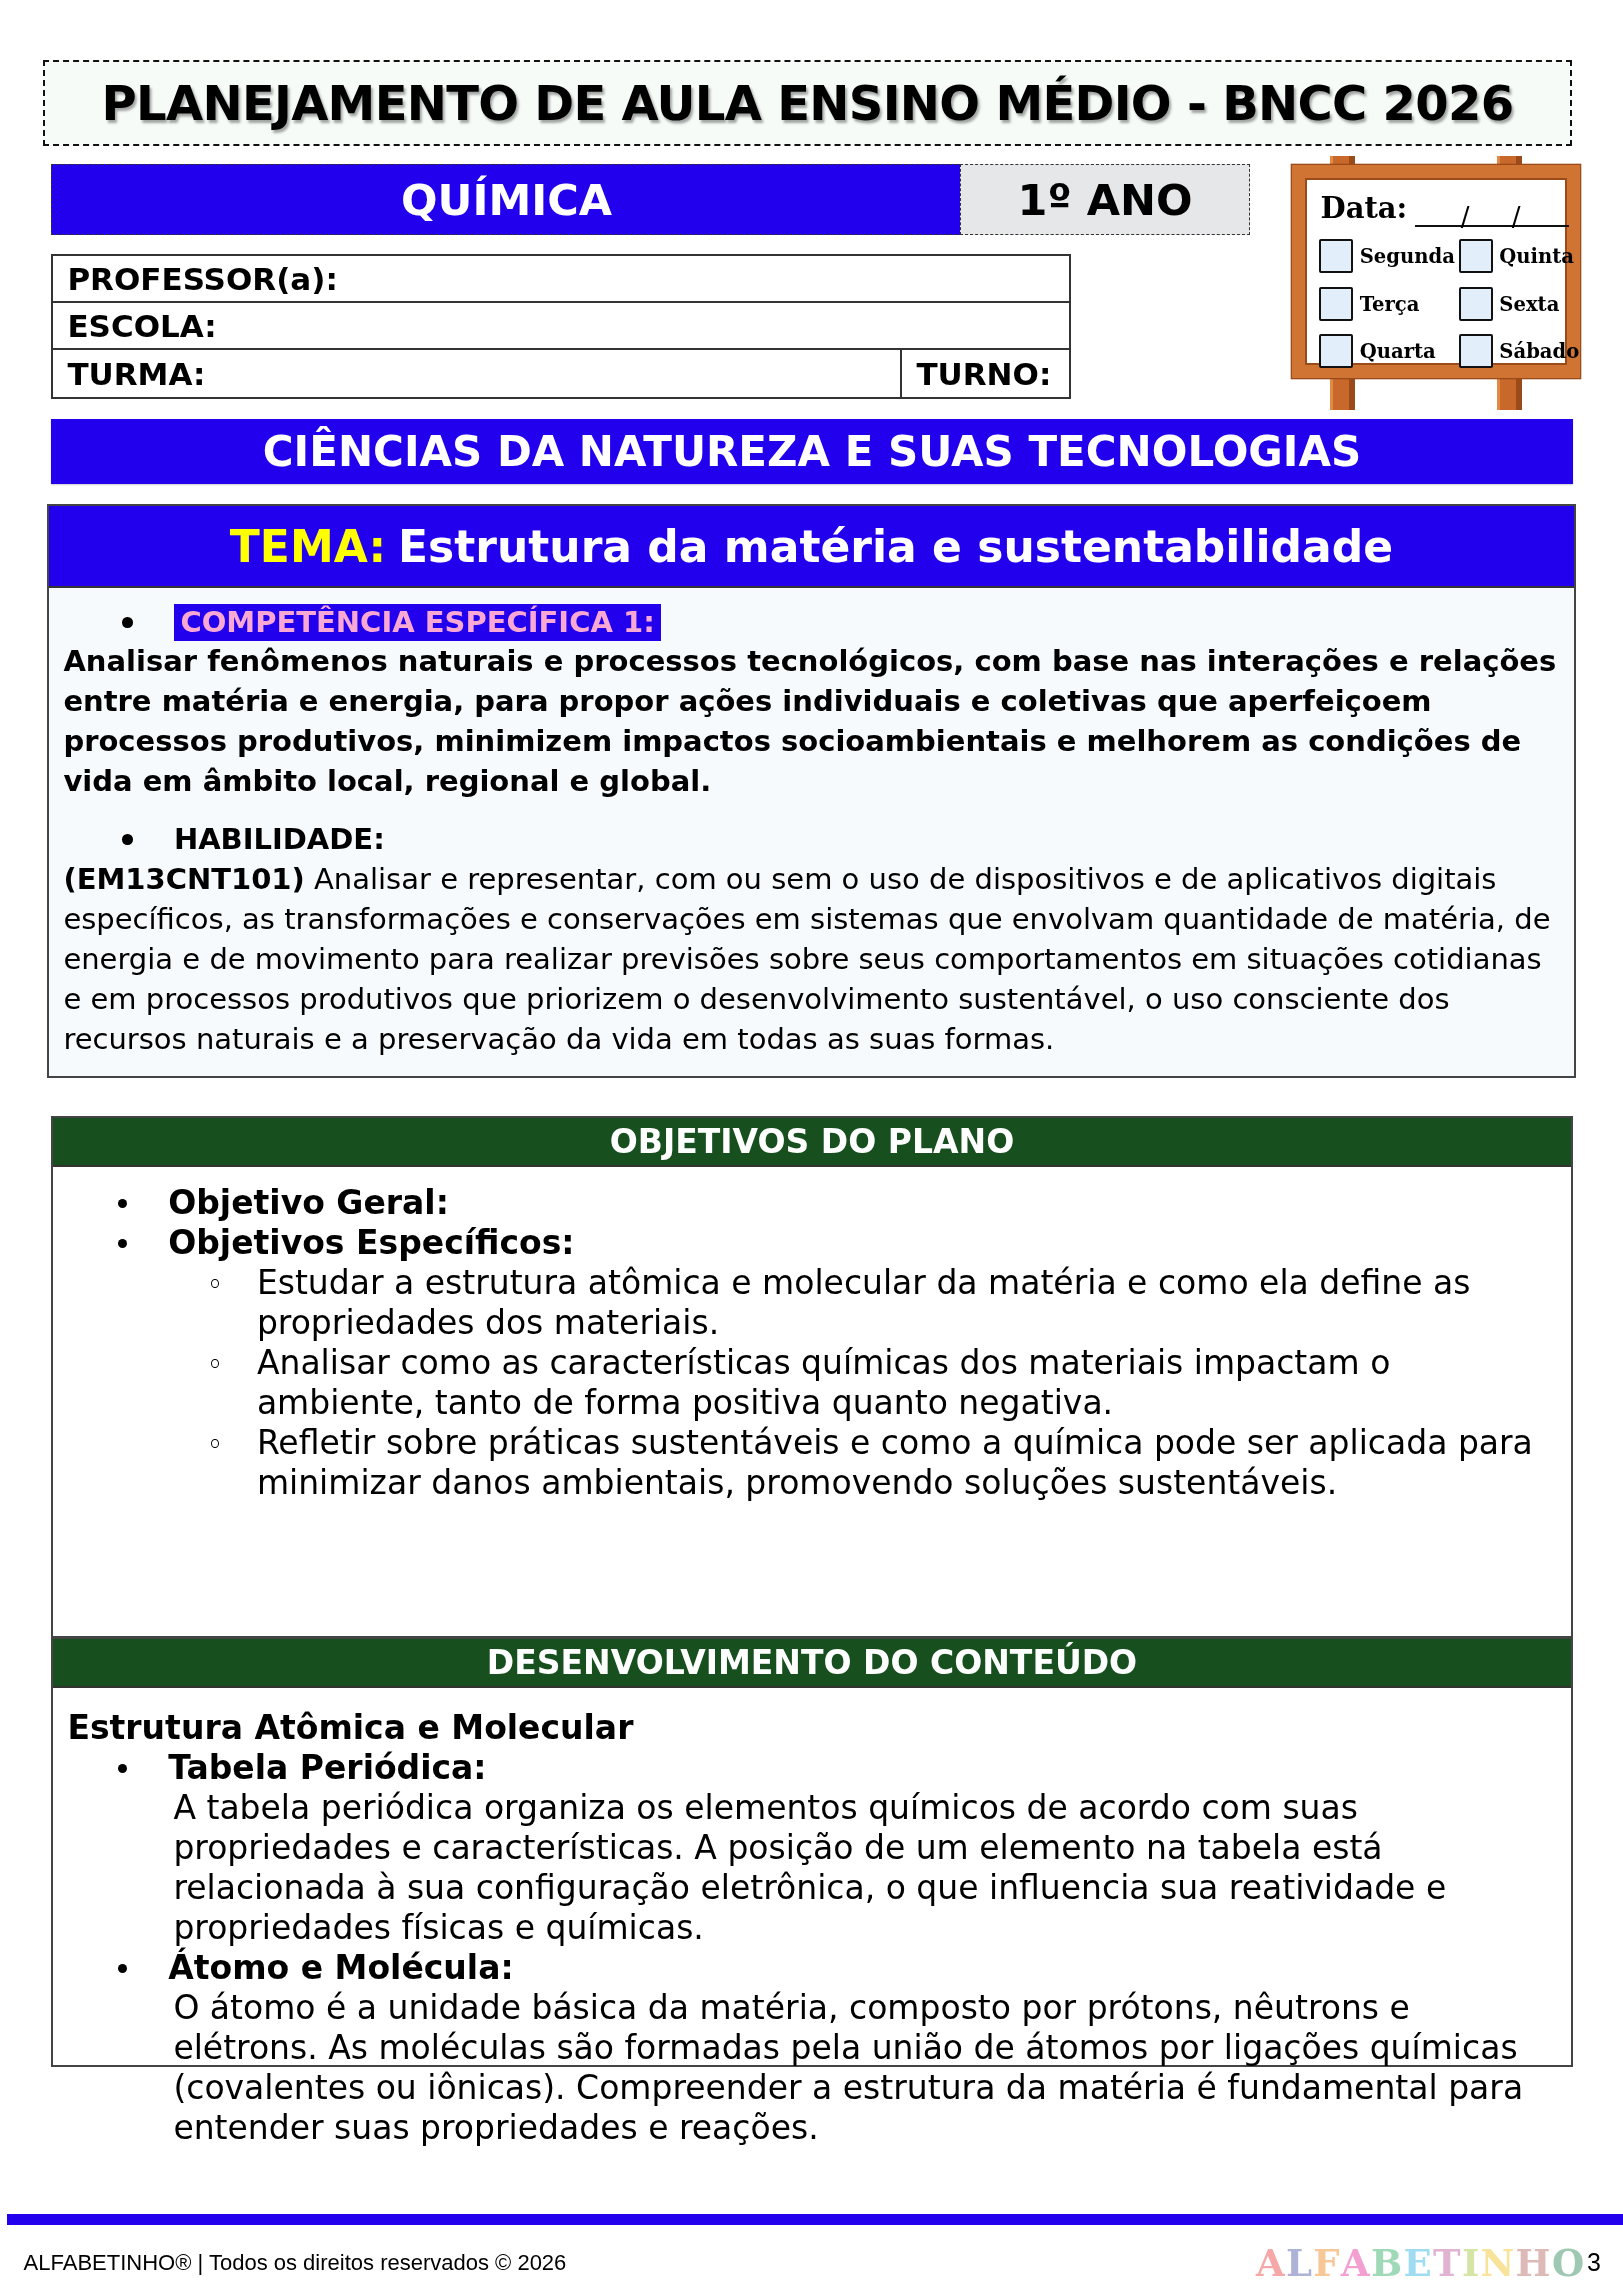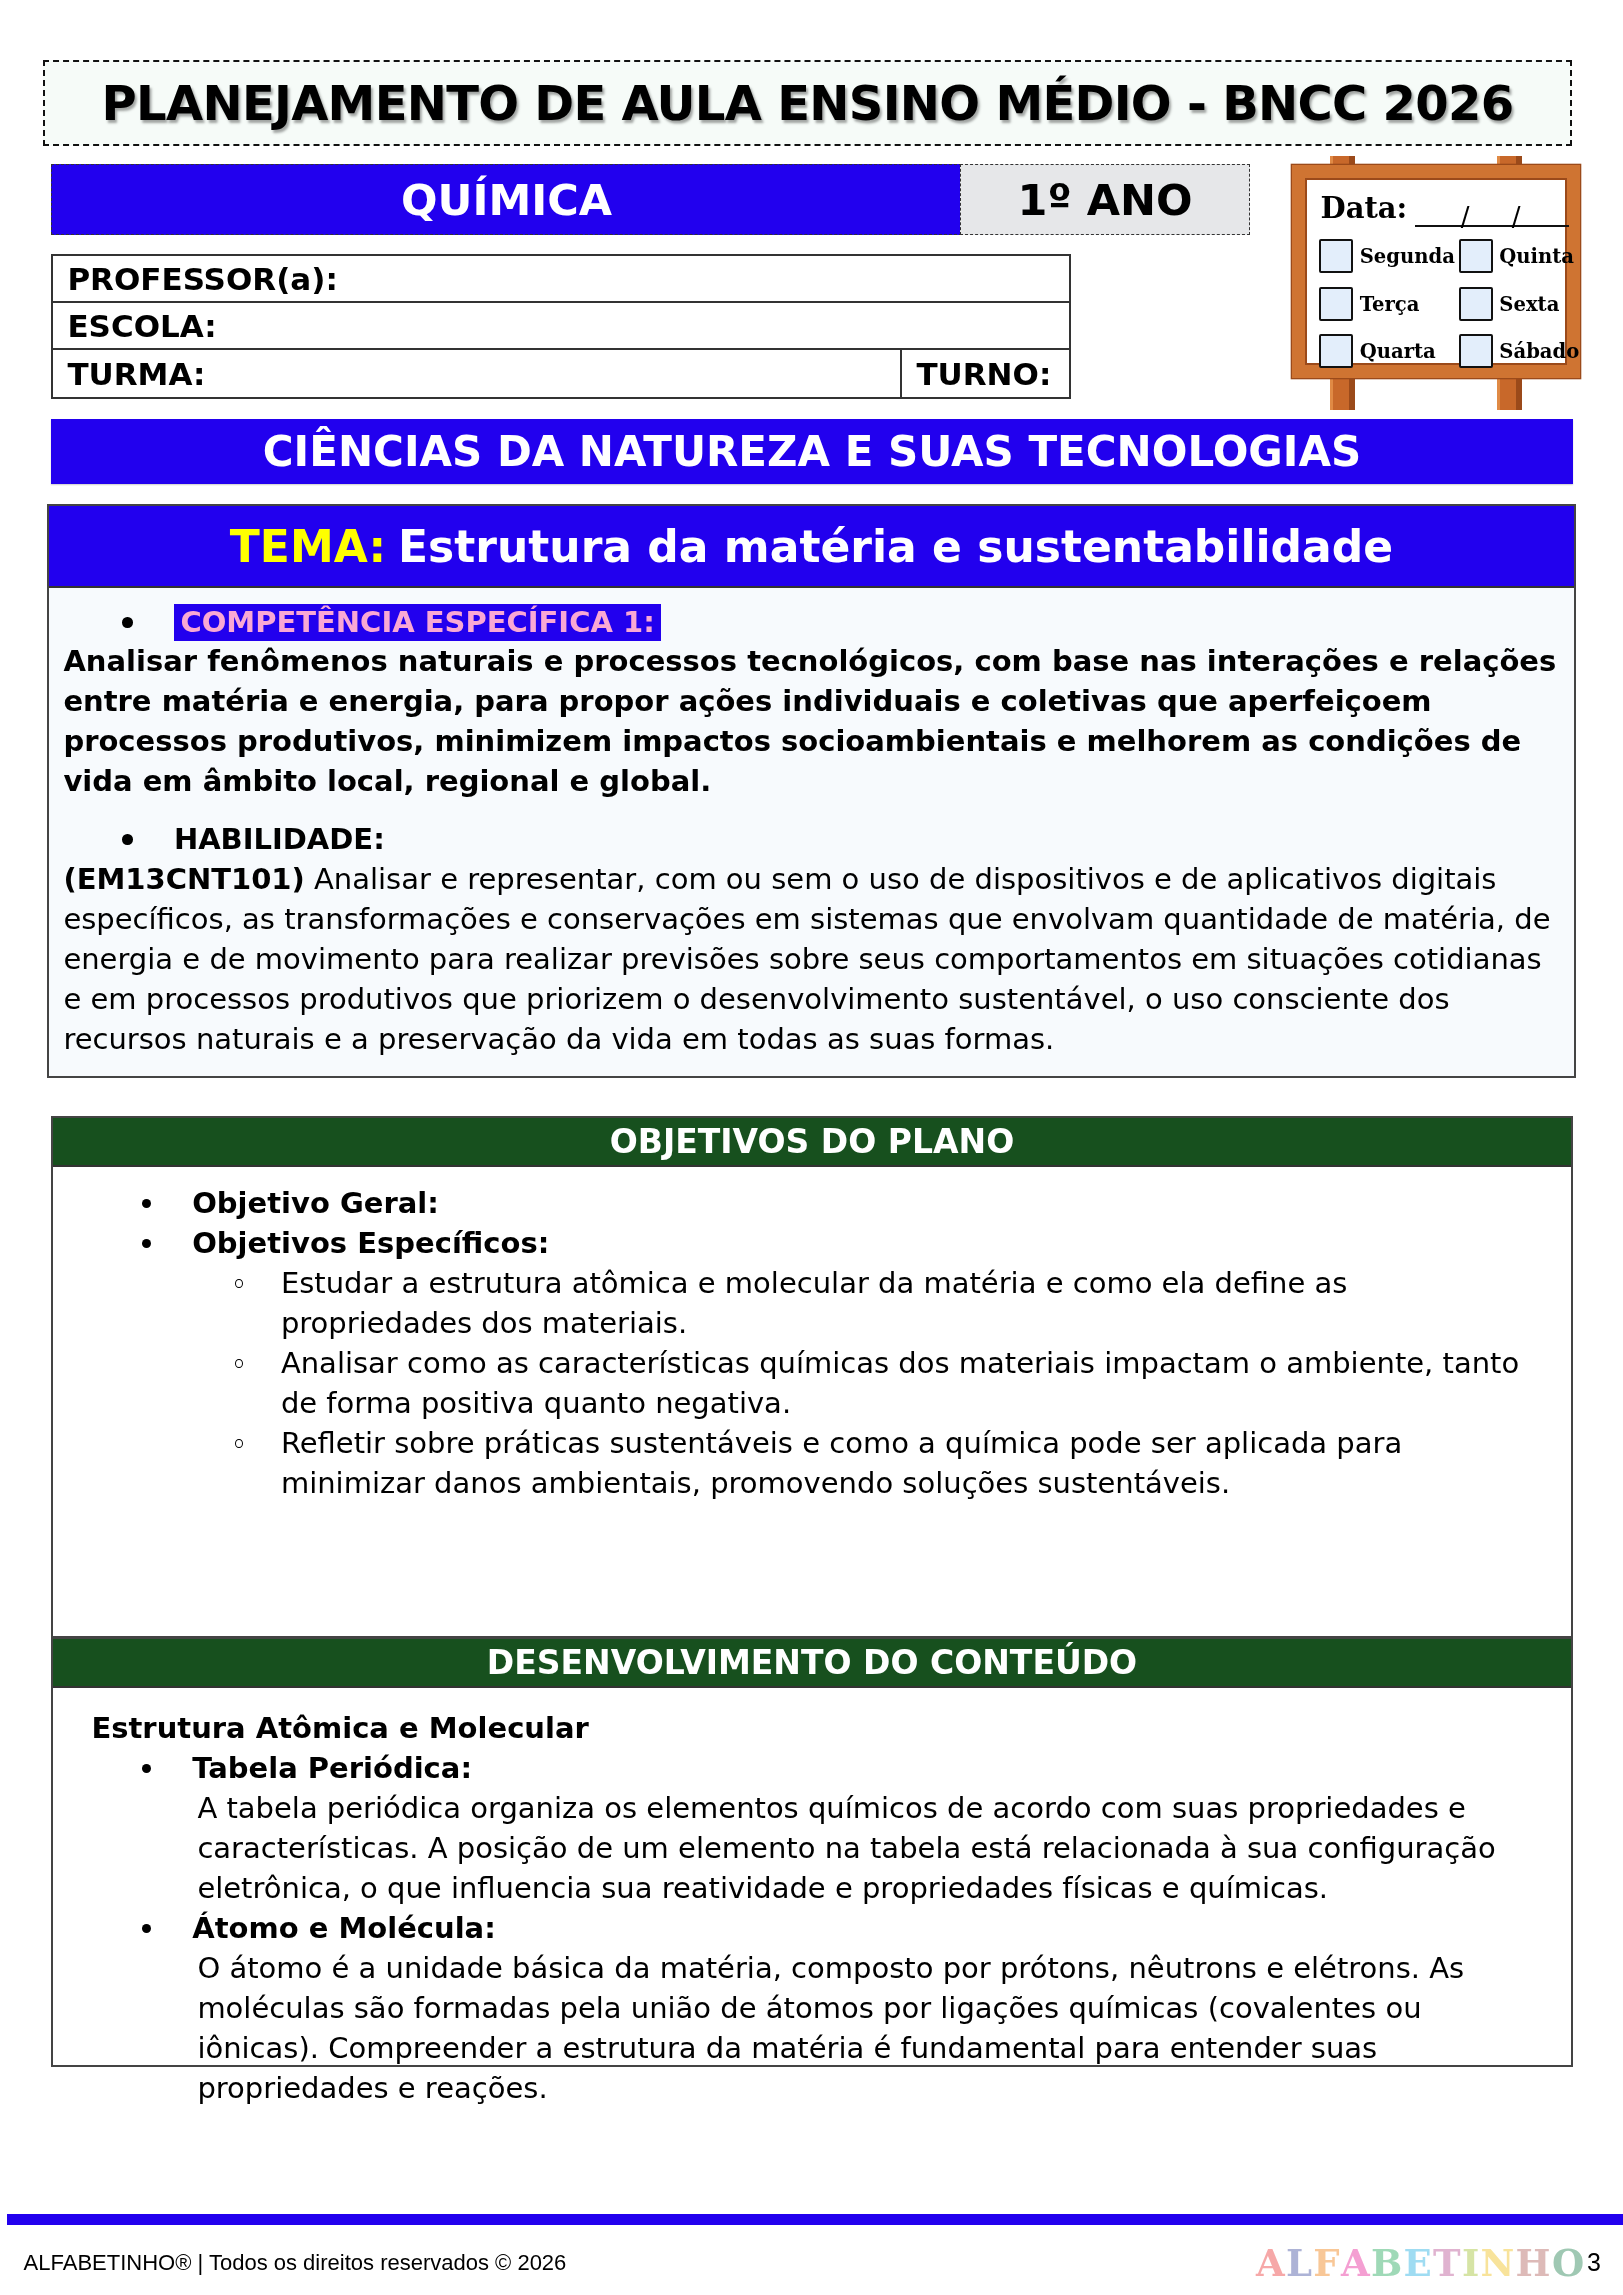--- a/index.html
+++ b/index.html
@@ -46,21 +46,21 @@
   .comp-badge { background:#2200ee; color:#f9a8d4; font-weight:bold; padding:0 6.5px; line-height:37px; }
   .bold { font-weight:bold; }
   .para { margin:0; }
   .gap { height:18.3px; }
 
   
   .green-box { left:51px; width:1522px; border:2px solid #444; background:#fff; }
   .green-head { position:absolute; left:0; right:0; top:0; height:47px; background:#17501e; border-bottom:2.6px solid #333; display:flex; align-items:center; justify-content:center; color:#fff; font-weight:bold; font-size:33px; }
   .obj-box { top:1116px; height:522px; }
   .dev-box { top:1637px; height:430px; }
-  .list { position:absolute; left:0; right:0; font-size:29px; line-height:40px;padding-left:24px; }
+  .list { position:absolute; left:0; right:0; font-size:33px; line-height:40px; }
   .li { display:flex; padding-left:65px; }
   .li .dot2 { width:9.2px; height:9.2px; background:#000; border-radius:50%; margin-top:15.7px; margin-right:41px; flex:none; }
   .li .content { flex:1; padding-right:26px; }
   .sub-li { display:flex; padding-left:158px; }
   .sub-li .circ { width:7.9px; height:9.2px; border:1.3px solid #000; border-radius:50%; margin-top:15.7px; margin-right:38px; flex:none; box-sizing:border-box; }
   .sub-li .content { flex:1; padding-right:26px; }
   .indent-text { padding-left:5.2px; }
 
   
   .footer-bar { left:6.5px; top:2214px; width:1621px; height:10.5px; background:#2200ee; }

